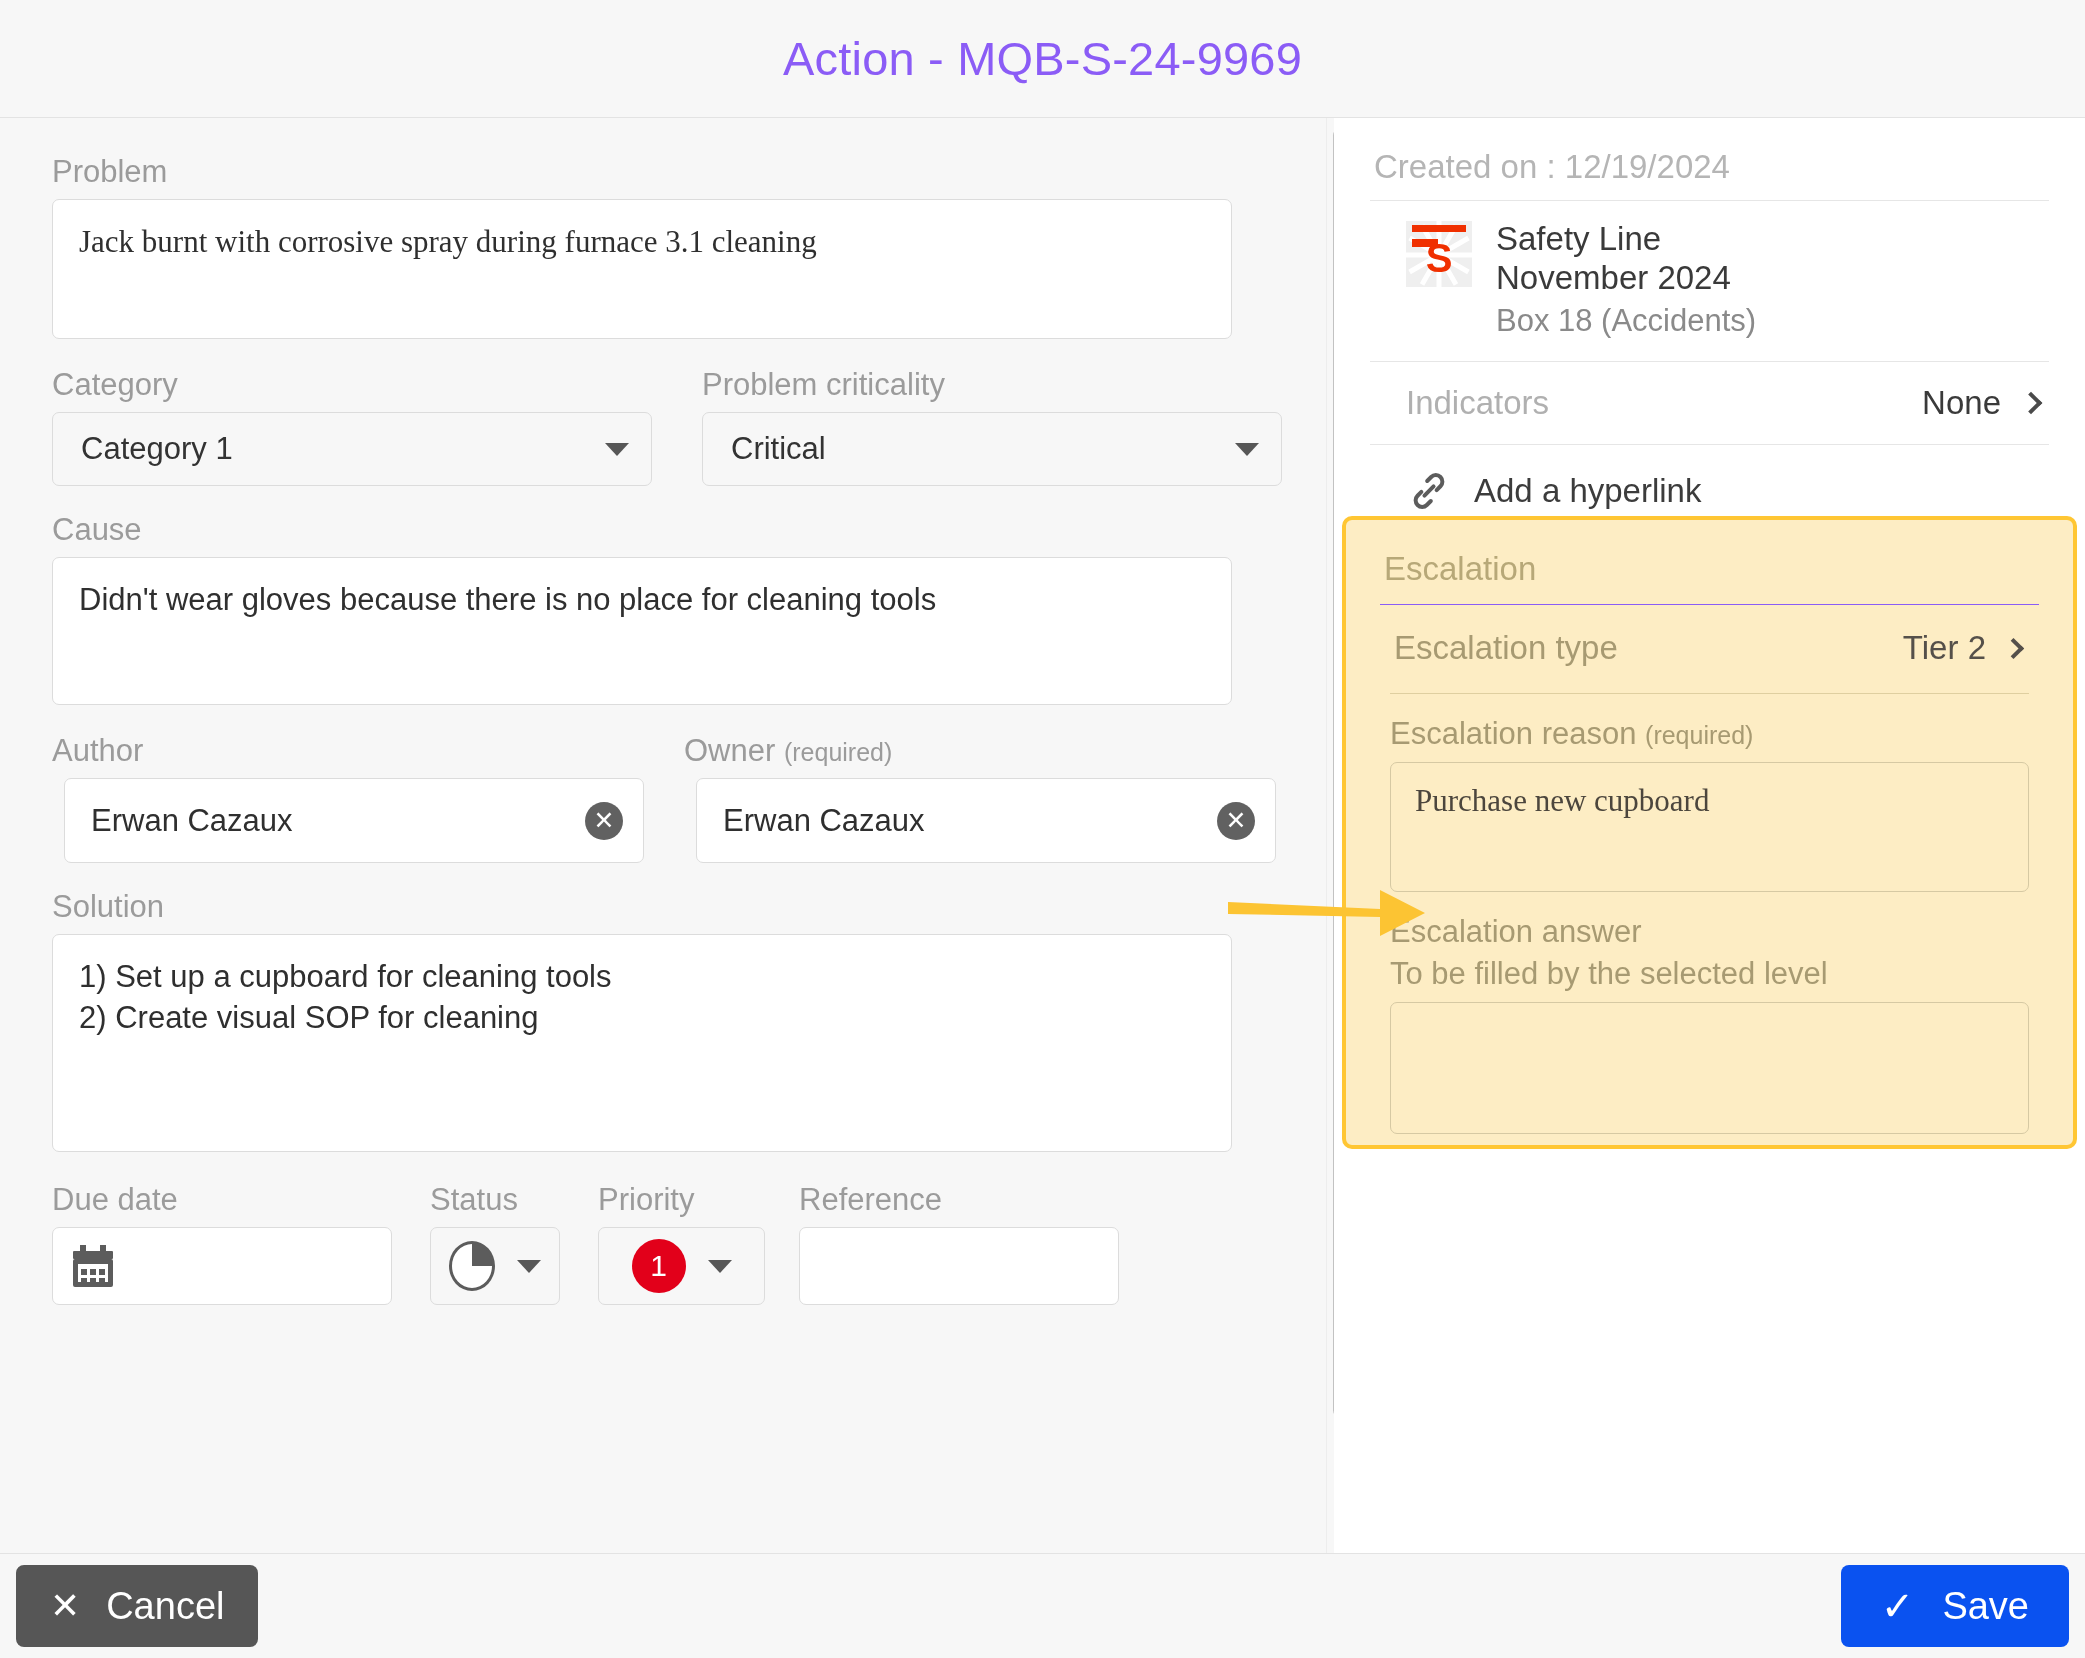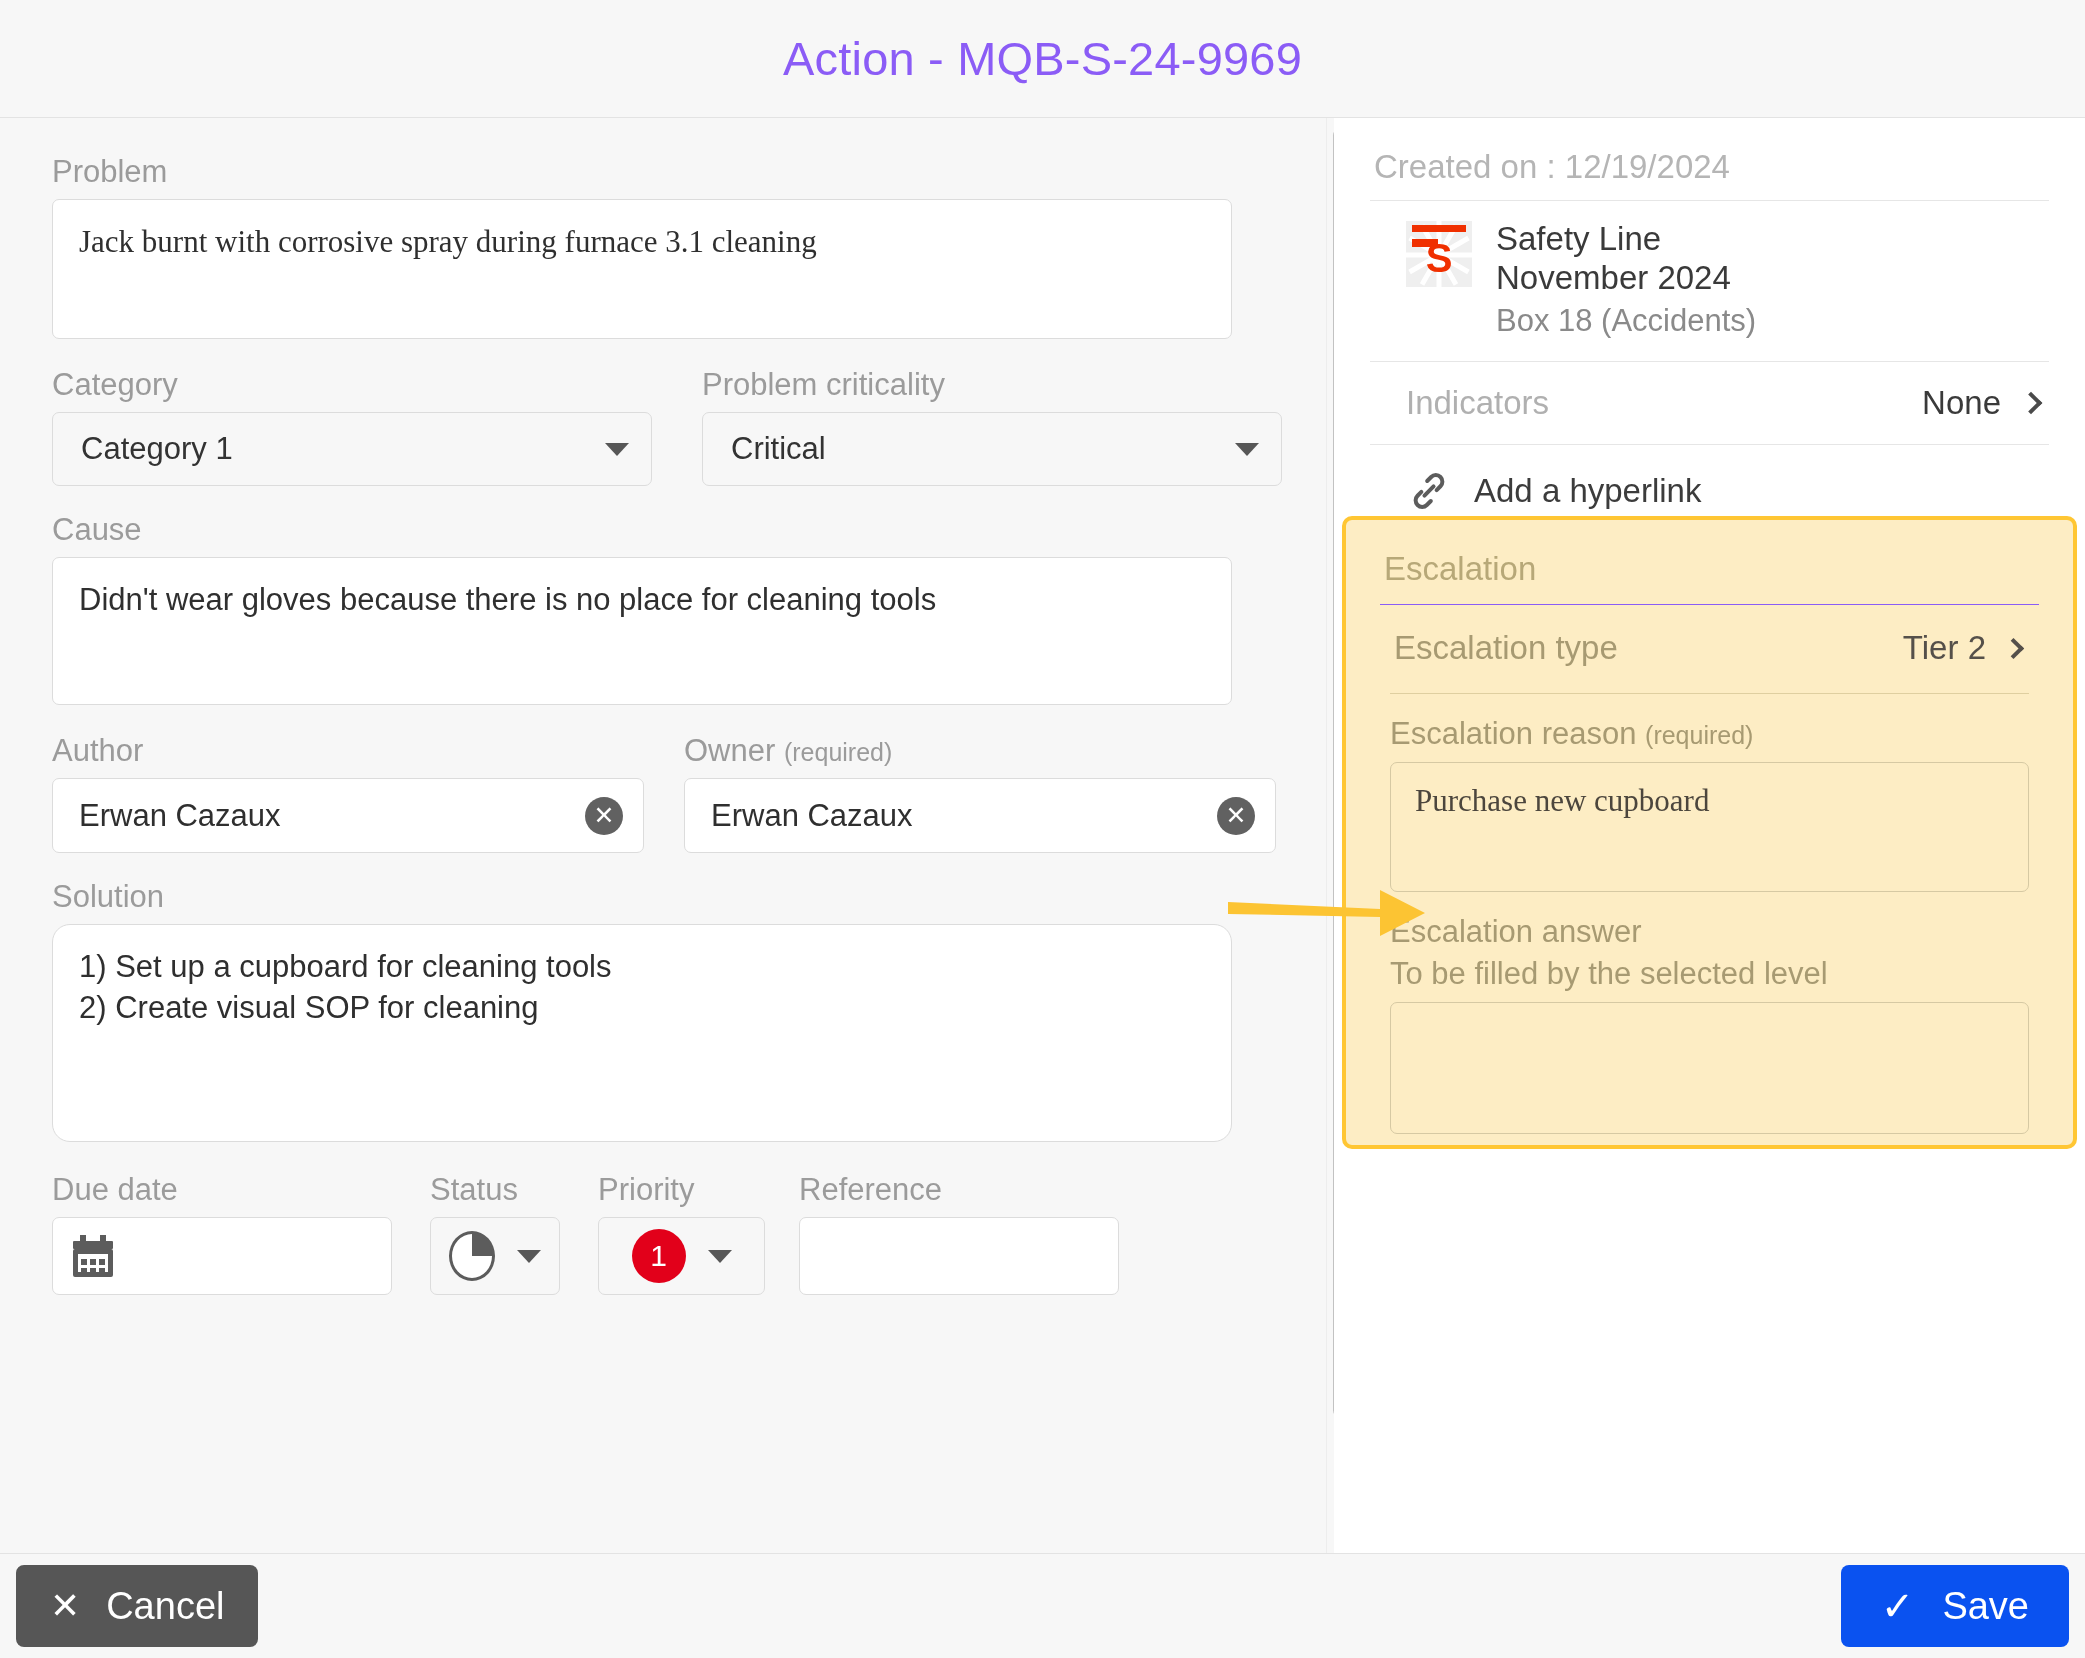--- a/index.html
+++ b/index.html
@@ -96,40 +96,41 @@
   .row-cat { margin-bottom: 26px; }
 
   .cause-box { width: 1180px; height: 148px; margin-bottom: 28px; }
 
   .author-col { width: 592px; margin-right: 40px; }
   .owner-col { width: 592px; }
   .input-clear {
     background: #ffffff;
     border: 1px solid #dcdcdc;
     border-radius: 7px;
-    height: 75px;
+    height: 85px;
     display: flex; align-items: center;
     padding: 0 20px 0 26px;
     font-size: 31px;
     color: #2f2f2f;
+    margin-left: 12px;
   }
   .input-clear .txt { flex: 1 1 auto; }
   .clear-btn {
     width: 38px; height: 38px;
     border-radius: 50%;
     background: #616161;
     color: #ffffff;
     font-size: 25px;
     display: flex; align-items: center; justify-content: center;
     line-height: 1;
     flex: 0 0 38px;
   }
   .row-author { margin-bottom: 26px; }
 
-  .solution-box { width: 1180px; height: 218px; margin-bottom: 30px; border-radius: 18px; }
+  .solution-box { width: 1180px; height: 218px; margin-bottom: 30px; }
 
   .bottom-row { display: flex; align-items: flex-end; }
   .due-col { width: 340px; margin-right: 38px; }
   .status-col { width: 130px; margin-right: 38px; }
   .prio-col { width: 167px; margin-right: 34px; }
   .ref-col { width: 320px; }
 
   .date-box {
     background: #ffffff;
     border: 1px solid #dcdcdc;

